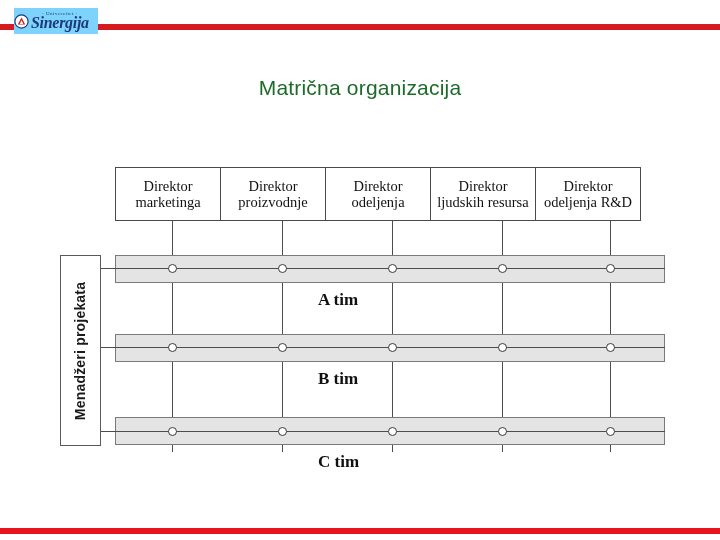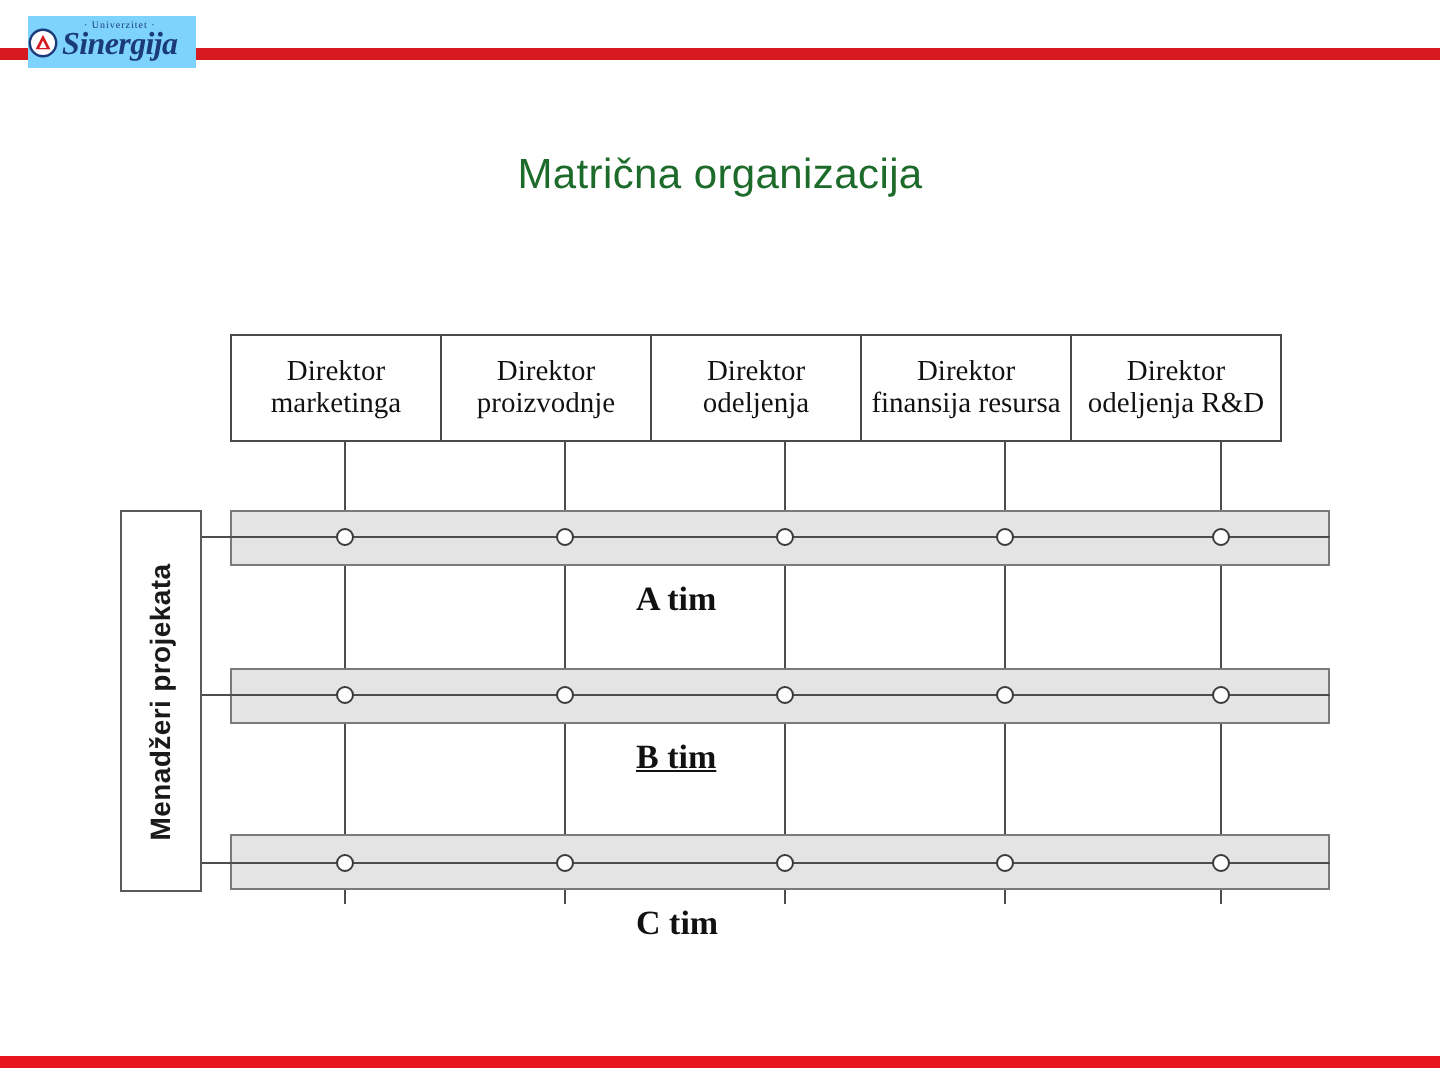--- a/index.html
+++ b/index.html
@@ -256,21 +256,21 @@
     </div>
     <div class="director-box">
       <span>
         <span>Direktor</span><br>
         <span>odeljenja</span>
       </span>
     </div>
     <div class="director-box">
       <span>
         <span>Direktor</span><br>
-        <span>finansija resursa</span>
+        <span>ljudskih resursa</span>
       </span>
     </div>
     <div class="director-box">
       <span>
         <span>Direktor</span><br>
         <span>odeljenja R&amp;D</span>
       </span>
     </div>
   </div>
 
@@ -291,21 +291,21 @@
   <div class="team-caption" style="left:318px; top:290px;">A tim</div>
 
   <div class="team-bar" style="top:334px;"></div>
   <div class="h-stub" style="top:347px;"></div>
   <div class="team-line" style="top:347px;"></div>
   <div class="node" style="left:168px; top:343px;"></div>
   <div class="node" style="left:278px; top:343px;"></div>
   <div class="node" style="left:388px; top:343px;"></div>
   <div class="node" style="left:498px; top:343px;"></div>
   <div class="node" style="left:606px; top:343px;"></div>
-  <div class="team-caption" style="left:318px; top:369px;text-decoration:underline;">B tim</div>
+  <div class="team-caption" style="left:318px; top:369px;">B tim</div>
 
   <div class="team-bar" style="top:417px;"></div>
   <div class="h-stub" style="top:431px;"></div>
   <div class="team-line" style="top:431px;"></div>
   <div class="node" style="left:168px; top:427px;"></div>
   <div class="node" style="left:278px; top:427px;"></div>
   <div class="node" style="left:388px; top:427px;"></div>
   <div class="node" style="left:498px; top:427px;"></div>
   <div class="node" style="left:606px; top:427px;"></div>
   <div class="team-caption" style="left:318px; top:452px;">C tim</div>

